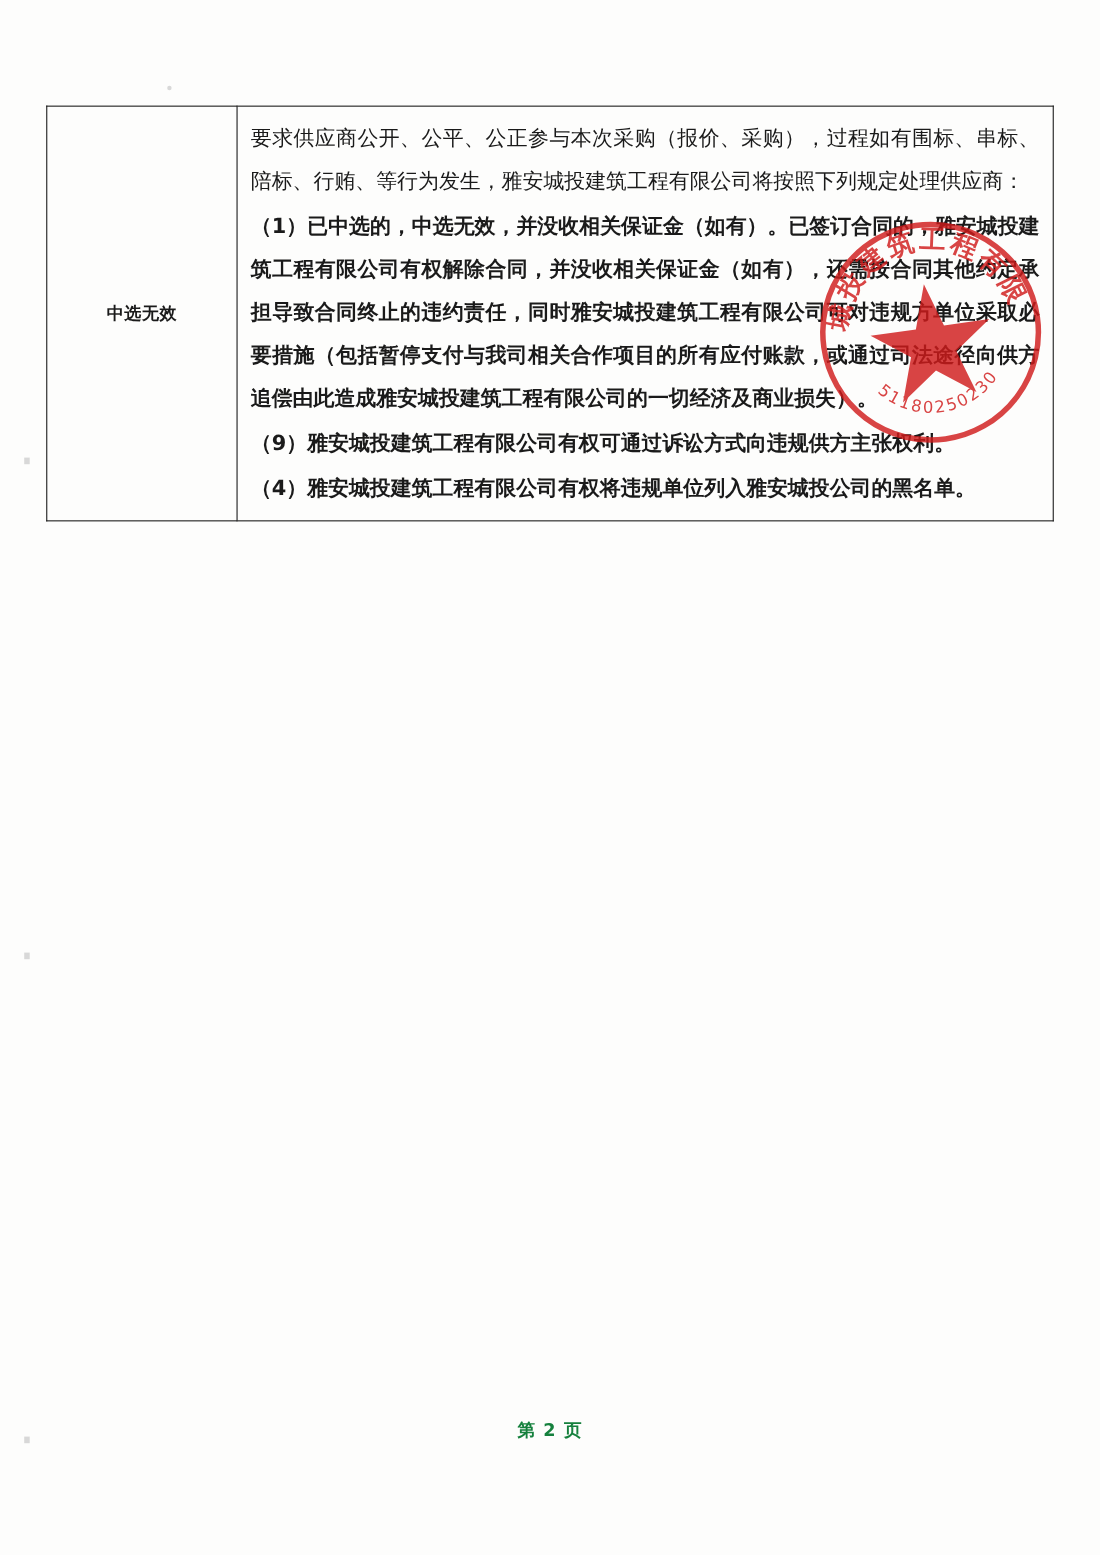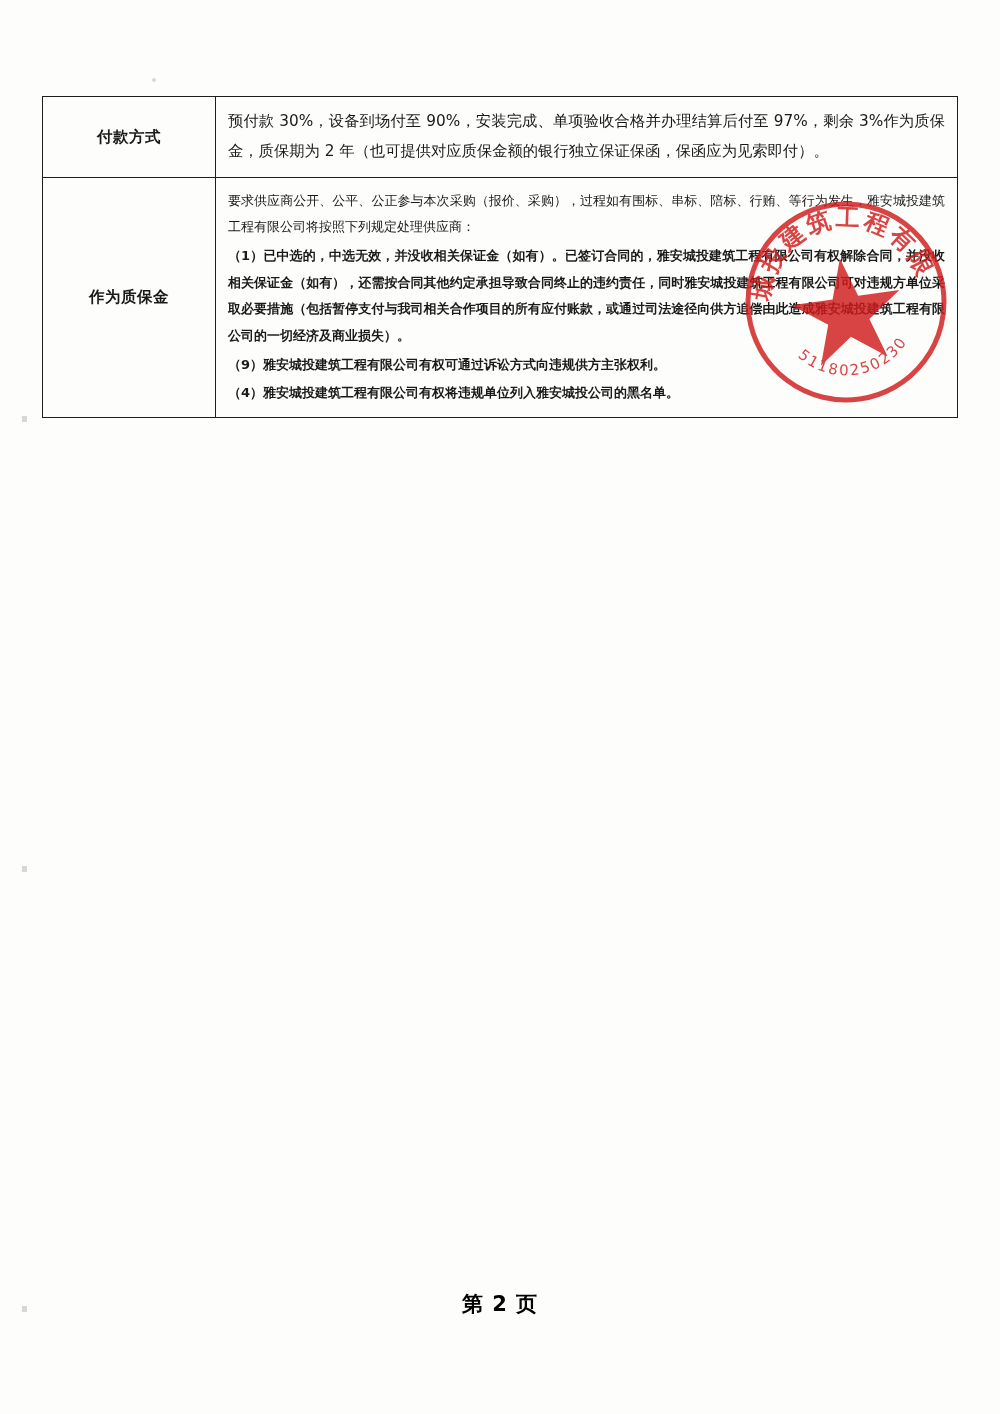--- a/index.html
+++ b/index.html
@@ -44,21 +44,21 @@
   }
   .label-cell {
     width: 148px;
     text-align: center;
     font-weight: bold;
     font-size: 15.5px;
     letter-spacing: .5px;
     line-height: 1.7;
   }
   .body-cell {
-    font-size: 13px;
+    font-size: 19px;
     line-height: 2.05;
     text-align: justify;
     vertical-align: top;
     padding: 12px 14px 14px 14px;
   }
   .pay-cell {
     font-size: 15.3px;
     line-height: 1.95;
     text-align: justify;
     vertical-align: middle;
@@ -85,46 +85,40 @@
     pointer-events: none;
   }
   .seal svg { display: block; }
 
   .footer {
     position: absolute;
     left: 0;
     right: 0;
     top: 1290px;
     text-align: center;
-    font-size: 21px;
+    font-size: 16px;
     font-weight: bold;
     letter-spacing: 1px;
-    color: #000000;
+    color: #15803d;
   }
 </style>
 </head>
 <body>
 
 <div class="page">
 
   <div class="speck" style="left:152px; top:78px; width:4px; height:4px; border-radius:50%;"></div>
   <div class="speck" style="left:22px; top:416px; width:5px; height:6px;"></div>
   <div class="speck" style="left:22px; top:866px; width:5px; height:6px;"></div>
   <div class="speck" style="left:22px; top:1306px; width:5px; height:6px;"></div>
 
   <table class="doc-table">
     <tbody>
       <tr>
-        <td class="label-cell">付款方式</td>
-        <td class="pay-cell">
-          <p class="para">预付款 30%，设备到场付至 90%，安装完成、单项验收合格并办理结算后付至 97%，剩余 3%作为质保金，质保期为 2 年（也可提供对应质保金额的银行独立保证保函，保函应为见索即付）。</p>
-        </td>
-      </tr>
-      <tr>
-        <td class="label-cell">作为质保金</td>
+        <td class="label-cell">中选无效</td>
         <td class="body-cell">
           <p class="para">要求供应商公开、公平、公正参与本次采购（报价、采购），过程如有围标、串标、陪标、行贿、等行为发生，雅安城投建筑工程有限公司将按照下列规定处理供应商：</p>
           <p class="para indent">（1）已中选的，中选无效，并没收相关保证金（如有）。已签订合同的，雅安城投建筑工程有限公司有权解除合同，并没收相关保证金（如有），还需按合同其他约定承担导致合同终止的违约责任，同时雅安城投建筑工程有限公司可对违规方单位采取必要措施（包括暂停支付与我司相关合作项目的所有应付账款，或通过司法途径向供方追偿由此造成雅安城投建筑工程有限公司的一切经济及商业损失）。</p>
           <p class="para indent">（9）雅安城投建筑工程有限公司有权可通过诉讼方式向违规供方主张权利。</p>
           <p class="para indent">（4）雅安城投建筑工程有限公司有权将违规单位列入雅安城投公司的黑名单。</p>
         </td>
       </tr>
     </tbody>
   </table>
 

